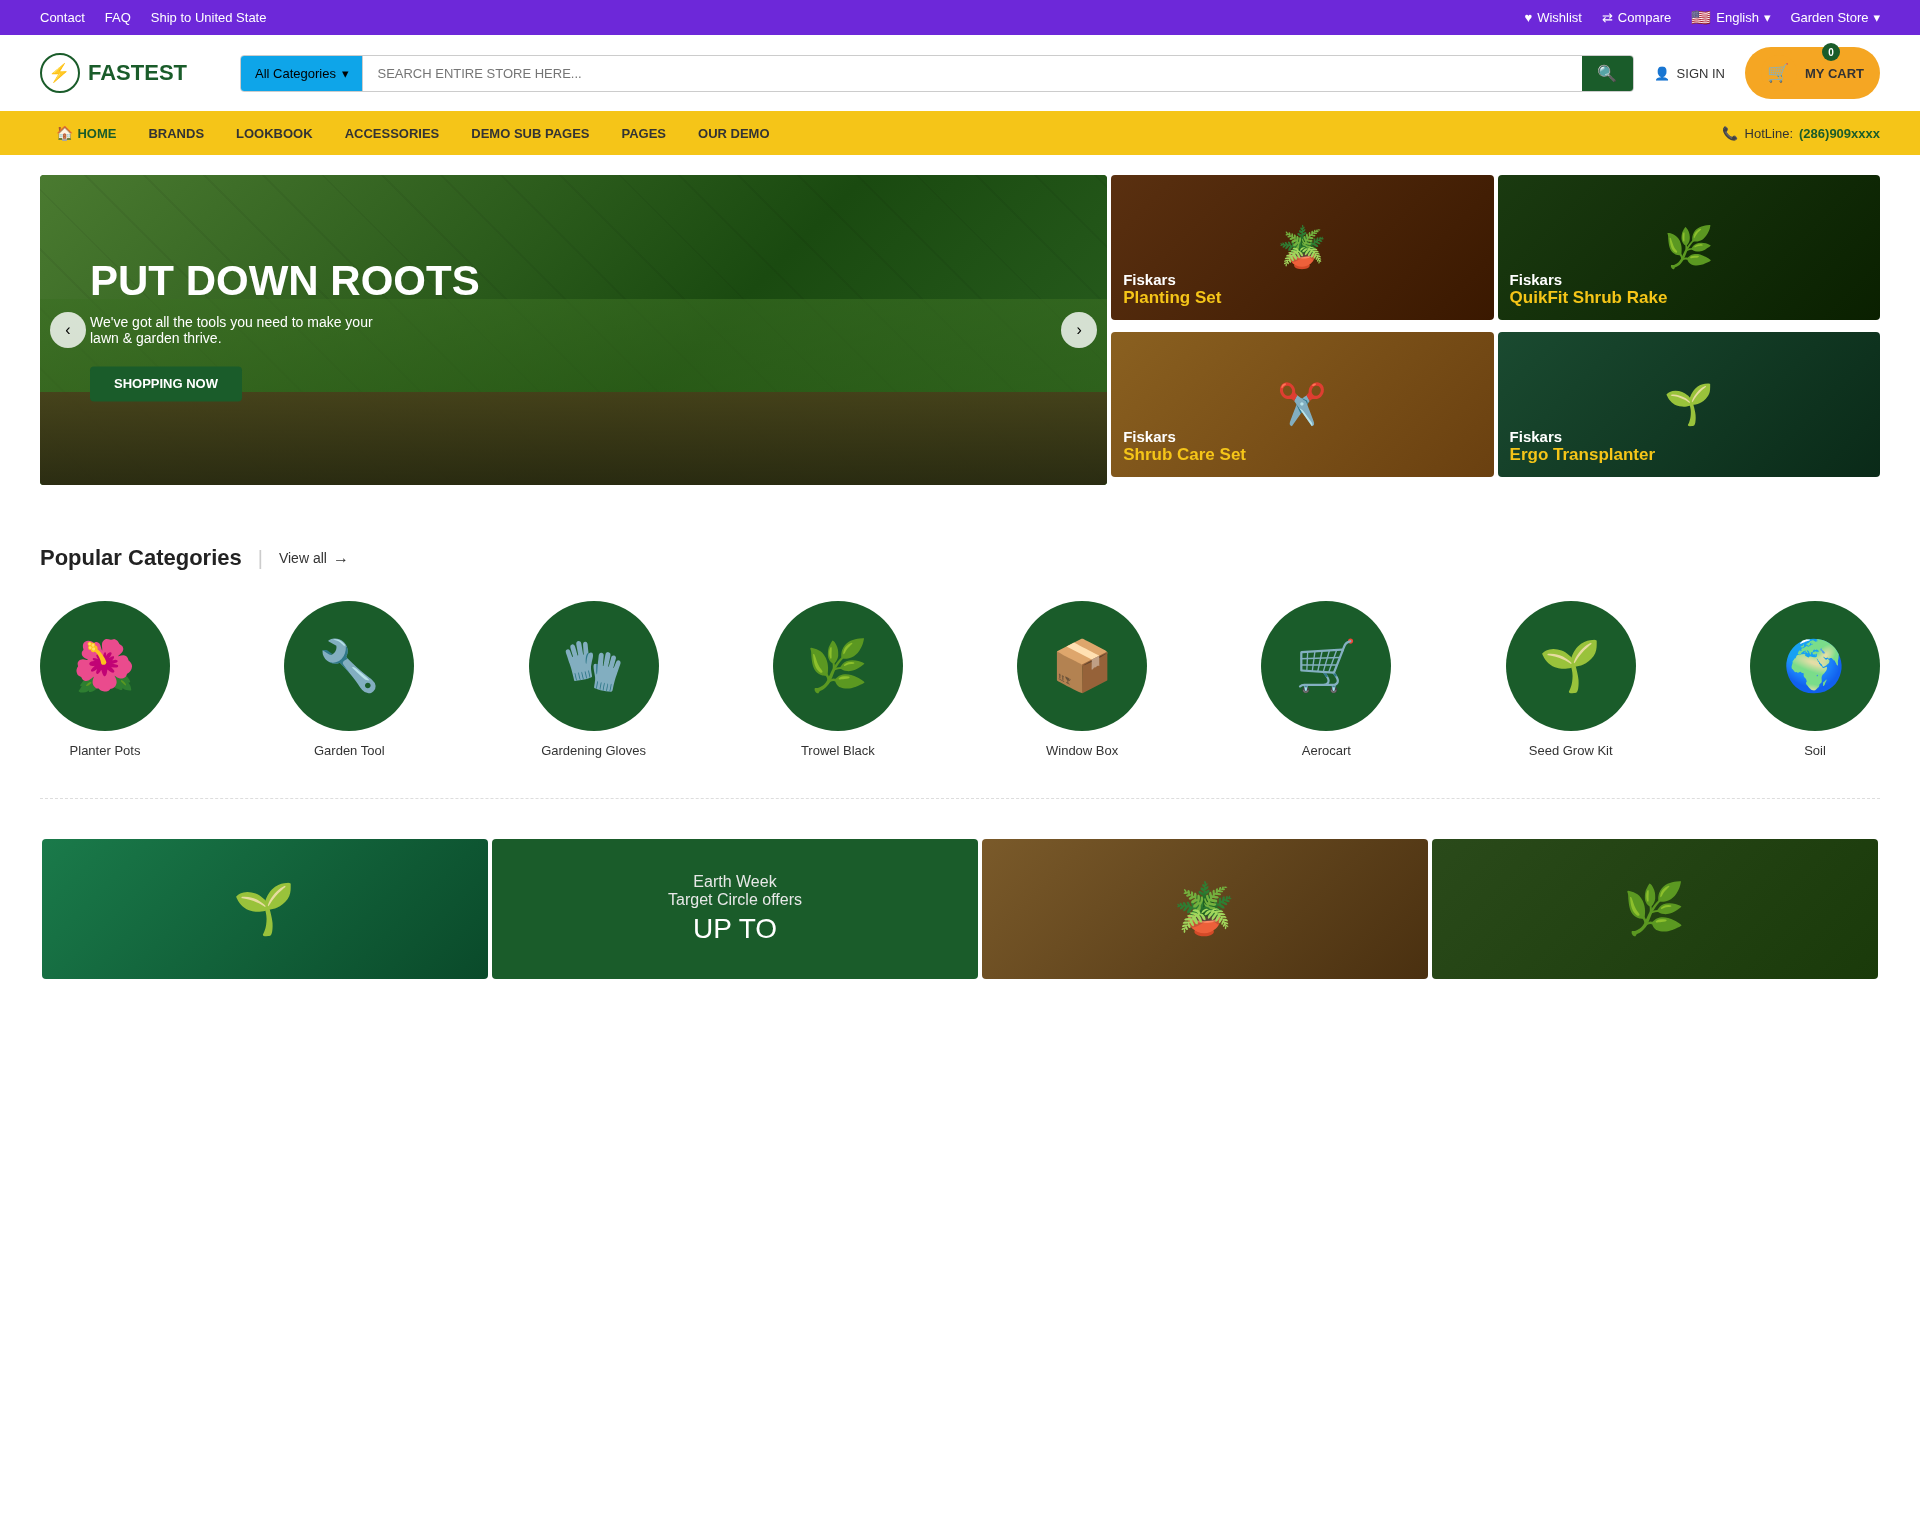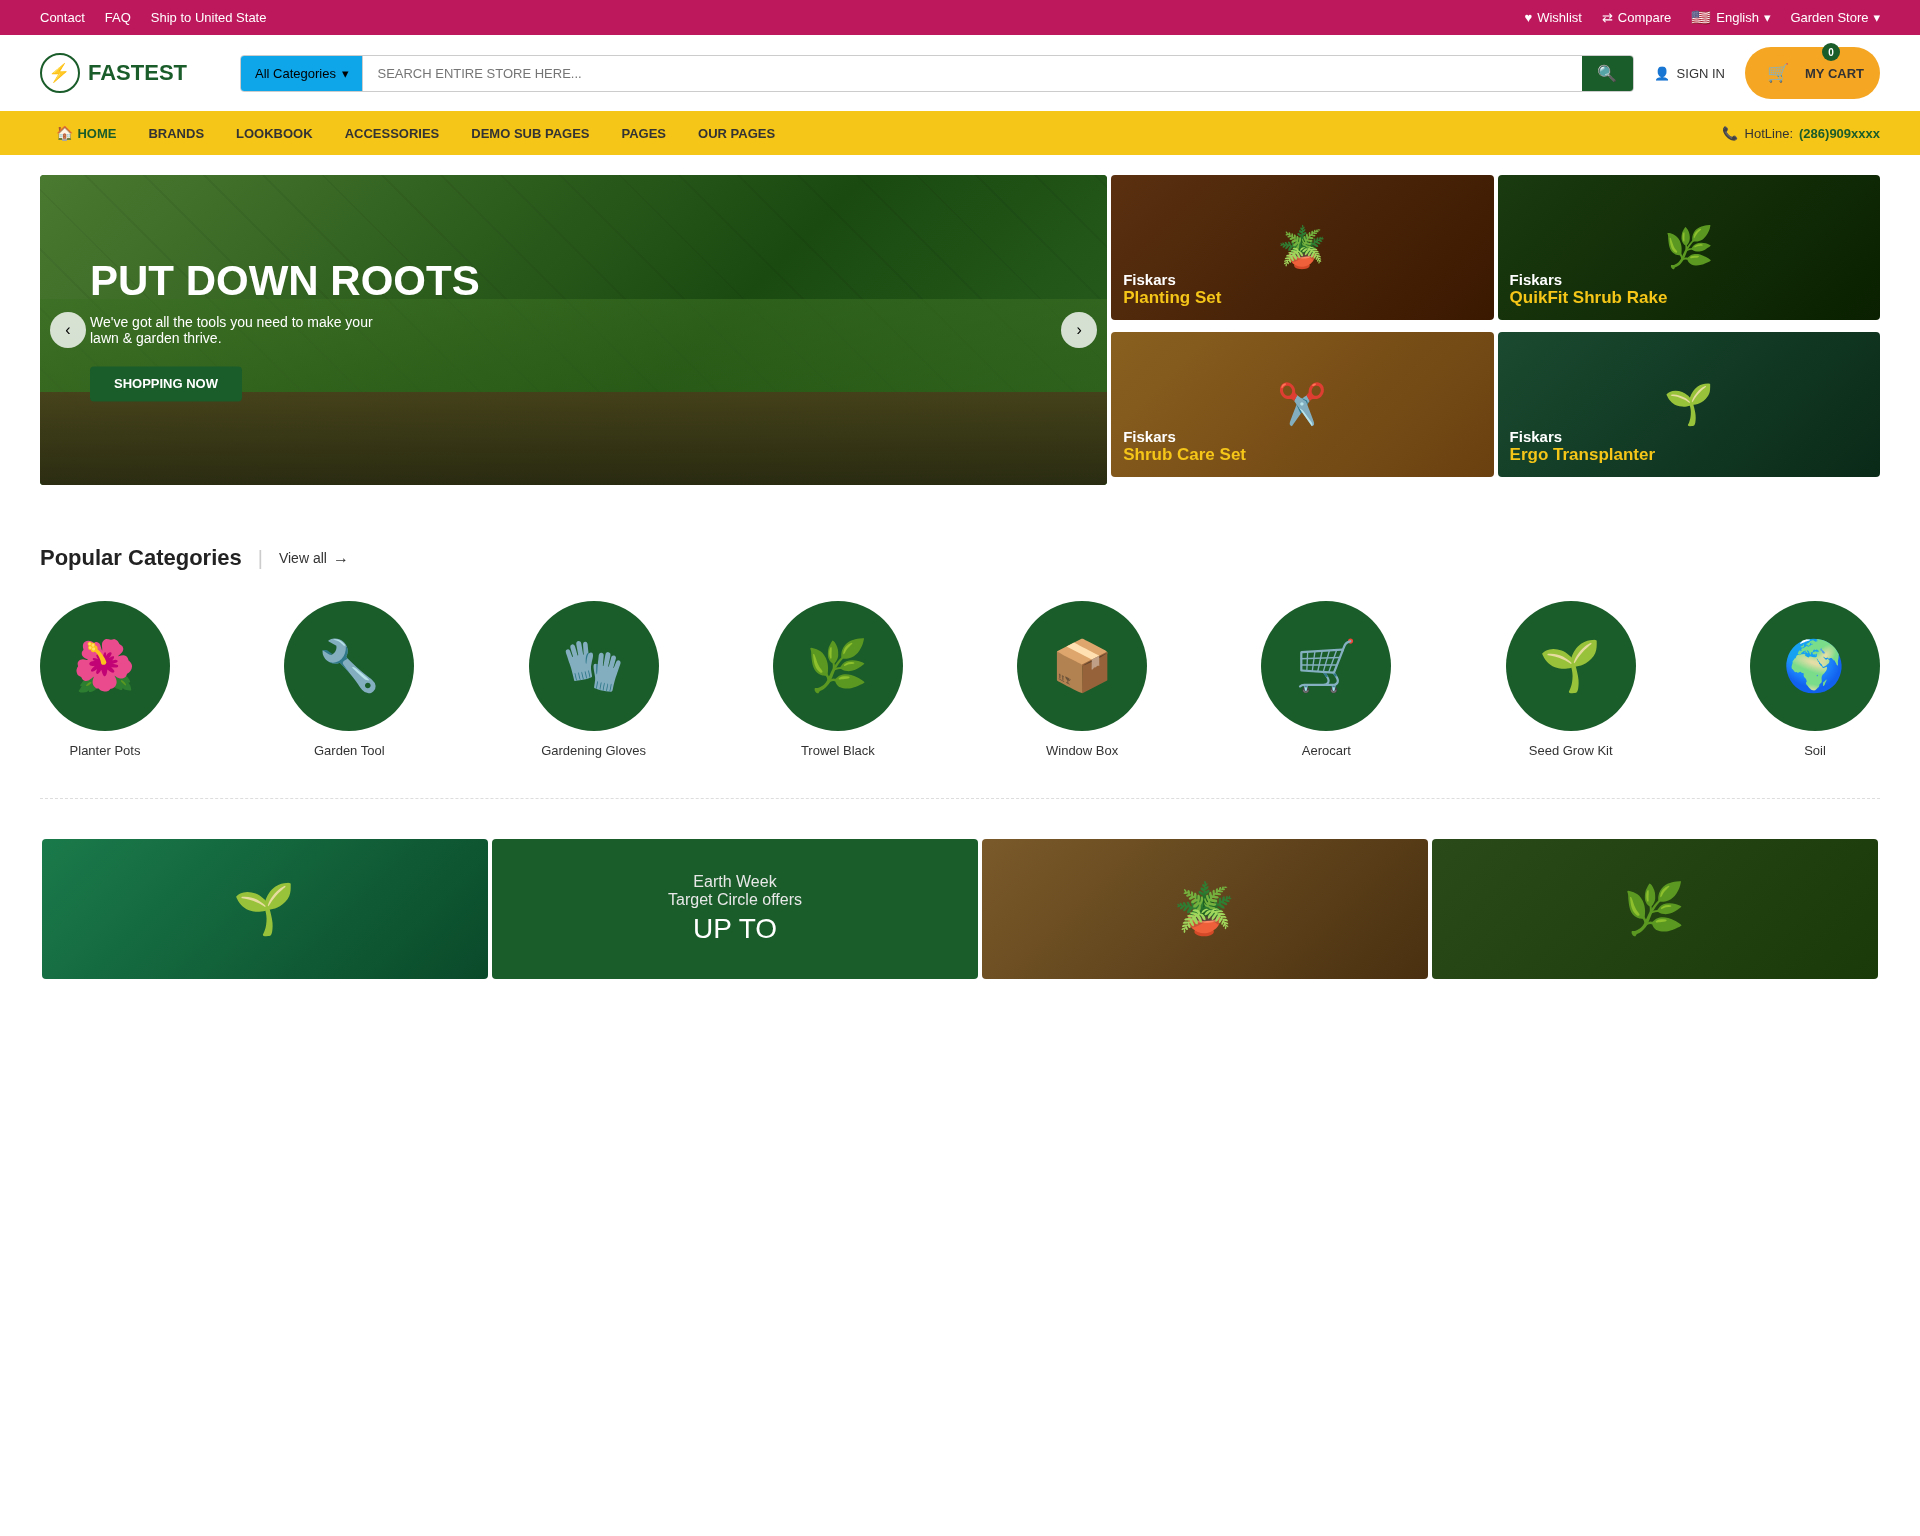--- a/index.html
+++ b/index.html
@@ -1,20 +1,20 @@
 <!DOCTYPE html>
 <html><head>
   <meta charset="utf-8">
   <style>
     * { margin: 0; padding: 0; box-sizing: border-box; }
     body { font-family: Arial, sans-serif; background: #fff; font-size: 14px; }
 
     
     .top-bar {
-      background: #be185d;
+      background: #6d28d9;
       color: #fff;
       display: flex;
       justify-content: space-between;
       align-items: center;
       padding: 8px 40px;
       font-size: 13px;
     }
     .top-bar-left { display: flex; gap: 20px; }
     .top-bar-left a { color: #fff; text-decoration: none; }
     .top-bar-right { display: flex; align-items: center; gap: 20px; }
@@ -175,21 +175,21 @@
   <div class="nav-links">
     <a href="#" style="color:#1a5c2a;">
       <span class="home-icon">🏠</span>
       HOME
     </a>
     <a href="#">BRANDS</a>
     <a href="#">LOOKBOOK</a>
     <a href="#">ACCESSORIES</a>
     <a href="#">DEMO SUB PAGES</a>
     <a href="#">PAGES</a>
-    <a href="#">OUR PAGES</a>
+    <a href="#">OUR DEMO</a>
   </div>
   <div class="hotline">
     <span>📞</span>
     <span>HotLine:</span>
     <strong>(286)909xxxx</strong>
   </div>
 </nav>
 
 <div class="banner-section">
   <div class="main-banner">

